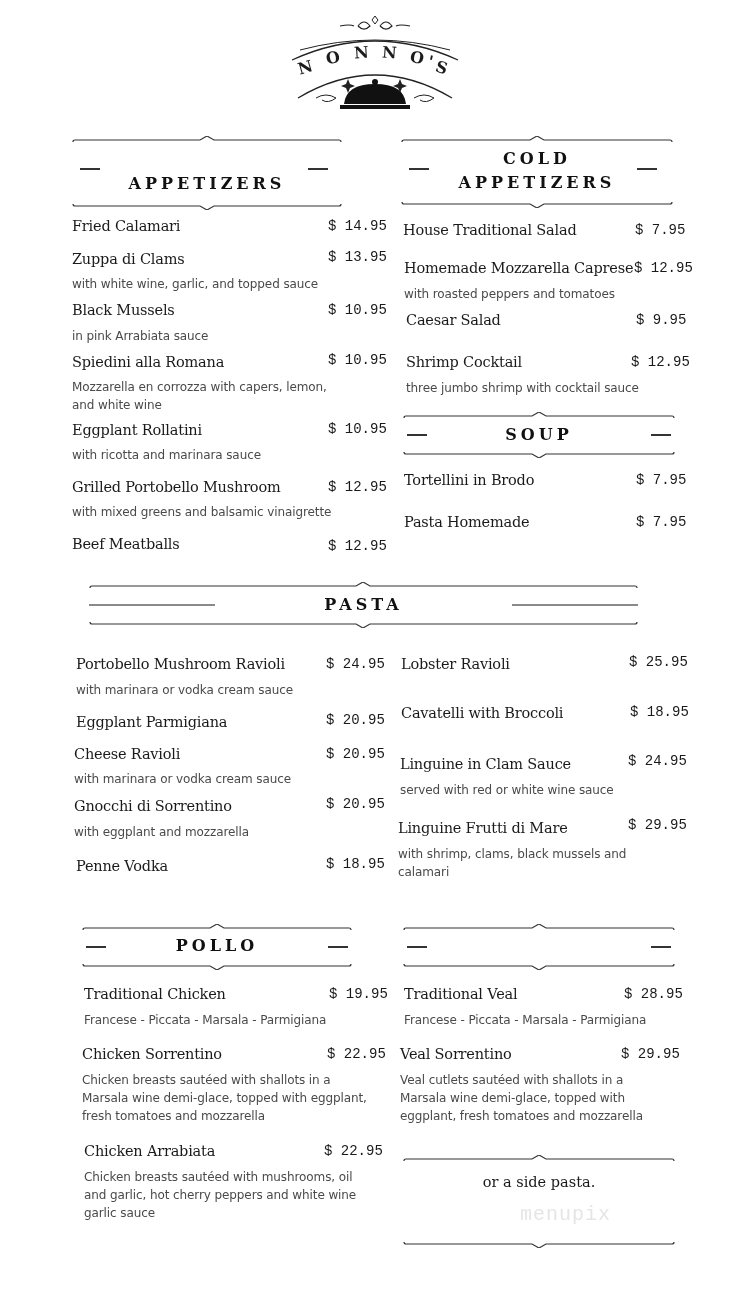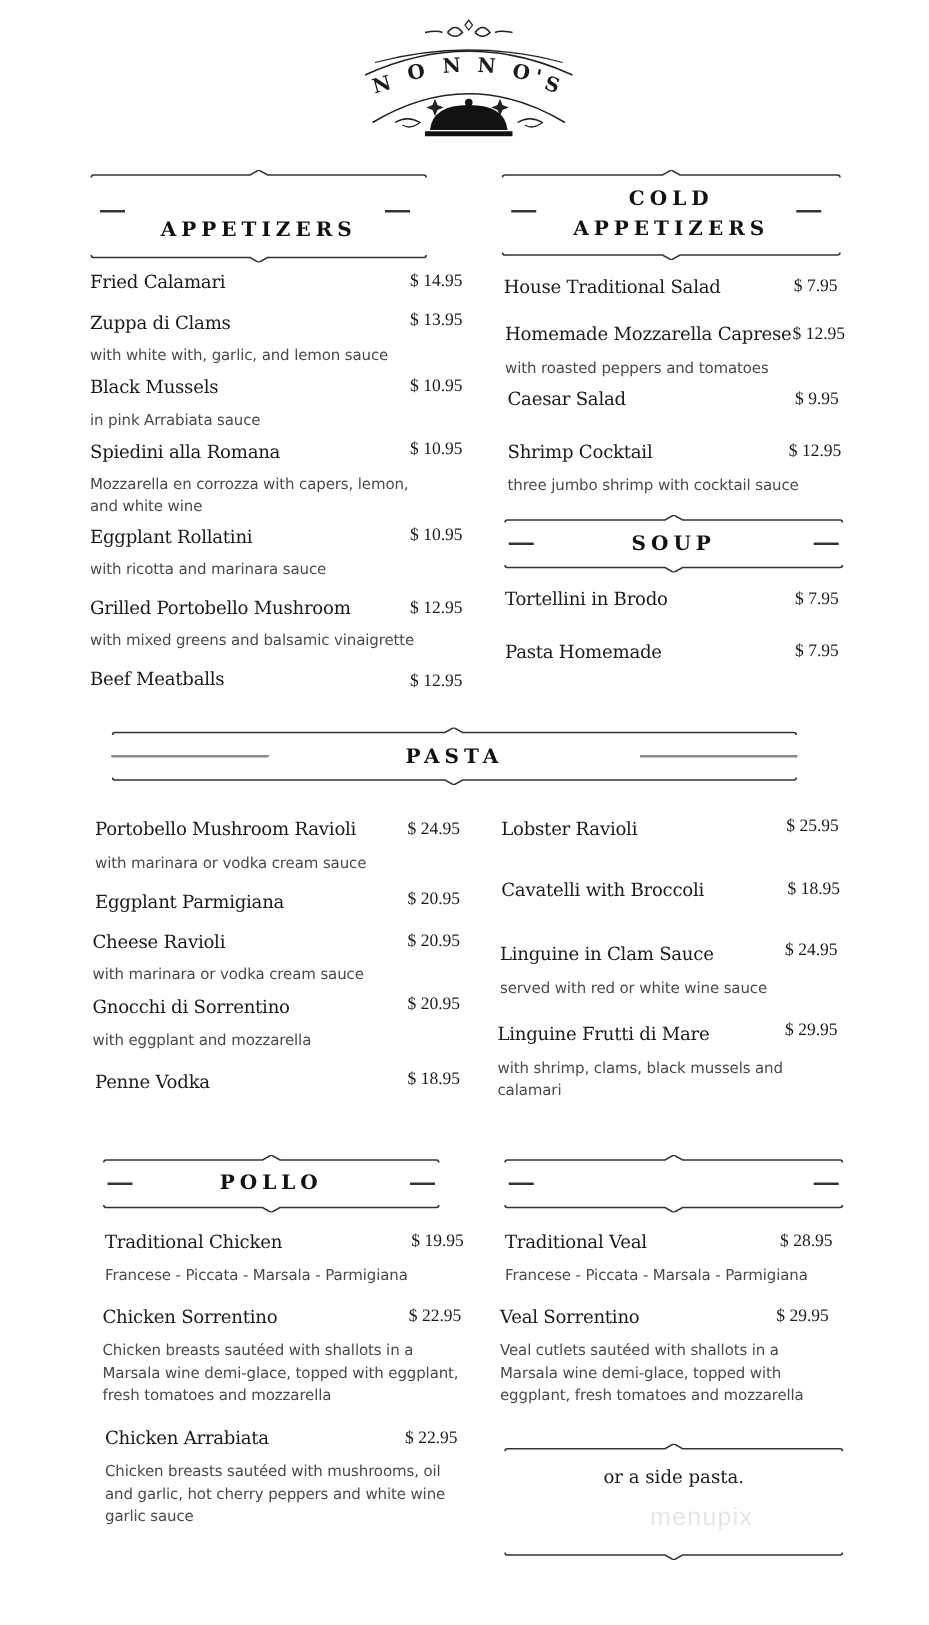--- a/index.html
+++ b/index.html
@@ -14,27 +14,27 @@
   .head-title { position: absolute; left: 0; right: 0; text-align: center;
     font-family: "DejaVu Serif", serif; font-weight: bold; letter-spacing: 4px;
     font-size: 16px; line-height: 24px; color: #111; }
   .dash { position: absolute; height: 1.5px; background: #333; }
   .dash.grey { background: #8a8a8a; height: 2px; }
 
   .item { position: absolute; }
   .item .name { position: absolute; left: 0; top: 0; white-space: nowrap;
     font-family: "DejaVu Serif", serif; font-size: 14.5px; color: #1a1a1a; letter-spacing: -0.2px; }
   .item .price { position: absolute; top: 0; white-space: nowrap;
-    font-family: Liberation Serif, serif; font-size: 14px; color: #1a1a1a; }
+    font-family: Liberation Mono, monospace; font-size: 14px; color: #1a1a1a; }
   .item .desc { position: absolute; left: 0; font-family: "DejaVu Sans", sans-serif;
     font-size: 12px; line-height: 18.5px; color: #4a4a4a; letter-spacing: -0.1px; }
 
   .note { position: absolute; left: 403px; top: 1170px; width: 272px; text-align: center;
     font-family: "DejaVu Serif", serif; font-size: 14.5px; line-height: 24px; color: #1a1a1a; }
-  .watermark { position: absolute; left: 520px; top: 1203px; font-family: Liberation Sans, sans-serif;
+  .watermark { position: absolute; left: 520px; top: 1203px; font-family: Liberation Mono, monospace;
     font-size: 20px; color: rgba(180,180,180,0.35); letter-spacing: 1px; }
 </style>
 </head>
 <body>
 
 <div class="logo">
   <svg viewBox="0 0 210 106" width="210" height="106">
 
     <path d="M70 14 Q80 12 84 14 M126 14 Q130 12 140 14" stroke="#222" stroke-width="1.2" fill="none"></path>
     <path d="M88 14 q6 -8 12 0 q-6 6 -12 0 M110 14 q6 -8 12 0 q-6 6 -12 0" stroke="#222" stroke-width="1.2" fill="none"></path>
@@ -82,21 +82,21 @@
     </div>
 </div>
 
 <div class="item" style="left:72px;top:218px;width:304px;">
   <span class="name">Fried Calamari</span>
   <span class="price" style="left:256px">$ 14.95</span>
 </div>
 <div class="item" style="left:72px;top:249px;width:304px;">
   <span class="name" style="top:2px">Zuppa di Clams</span>
   <span class="price" style="left:256px">$ 13.95</span>
-  <span class="desc" style="top:26px">with white with, garlic, and lemon sauce</span>
+  <span class="desc" style="top:26px">with white wine, garlic, and topped sauce</span>
 </div>
 <div class="item" style="left:72px;top:302px;width:304px;">
   <span class="name">Black Mussels</span>
   <span class="price" style="left:256px">$ 10.95</span>
   <span class="desc" style="top:25px">in pink Arrabiata sauce</span>
 </div>
 <div class="item" style="left:72px;top:352px;width:304px;">
   <span class="name" style="top:2px">Spiedini alla Romana</span>
   <span class="price" style="left:256px">$ 10.95</span>
   <span class="desc" style="top:26px">Mozzarella en corrozza with capers, lemon,</span>

